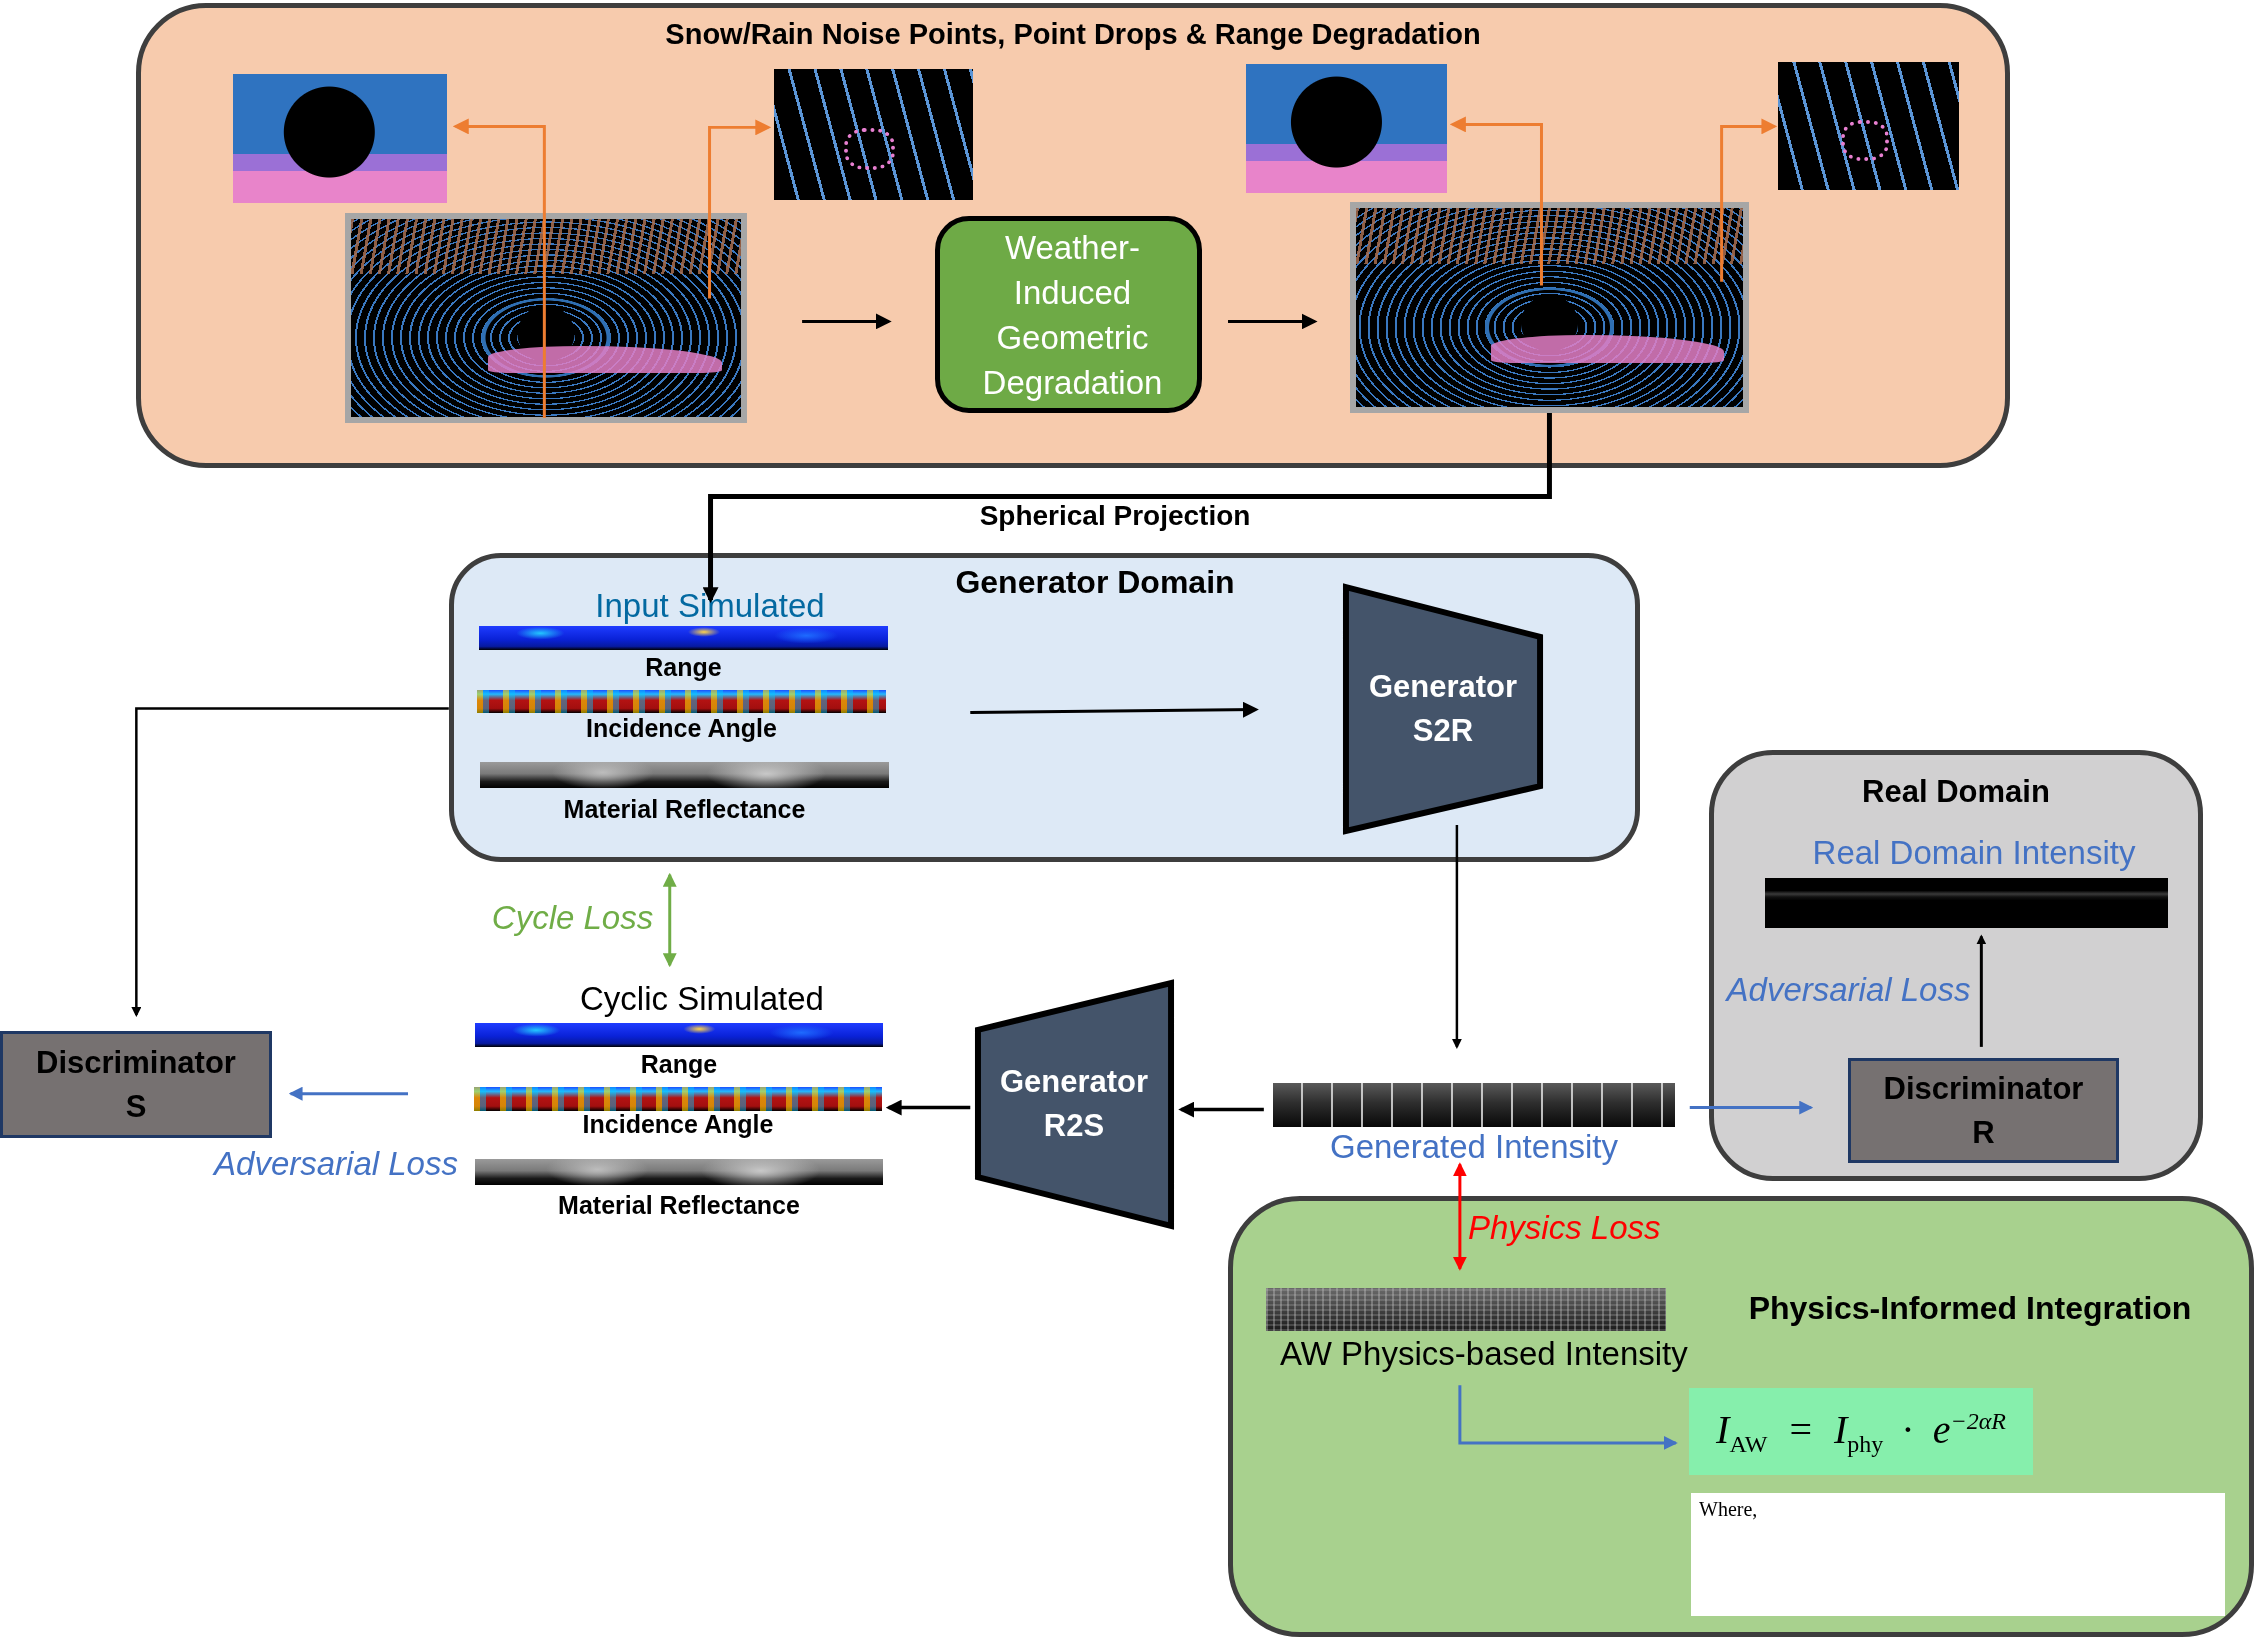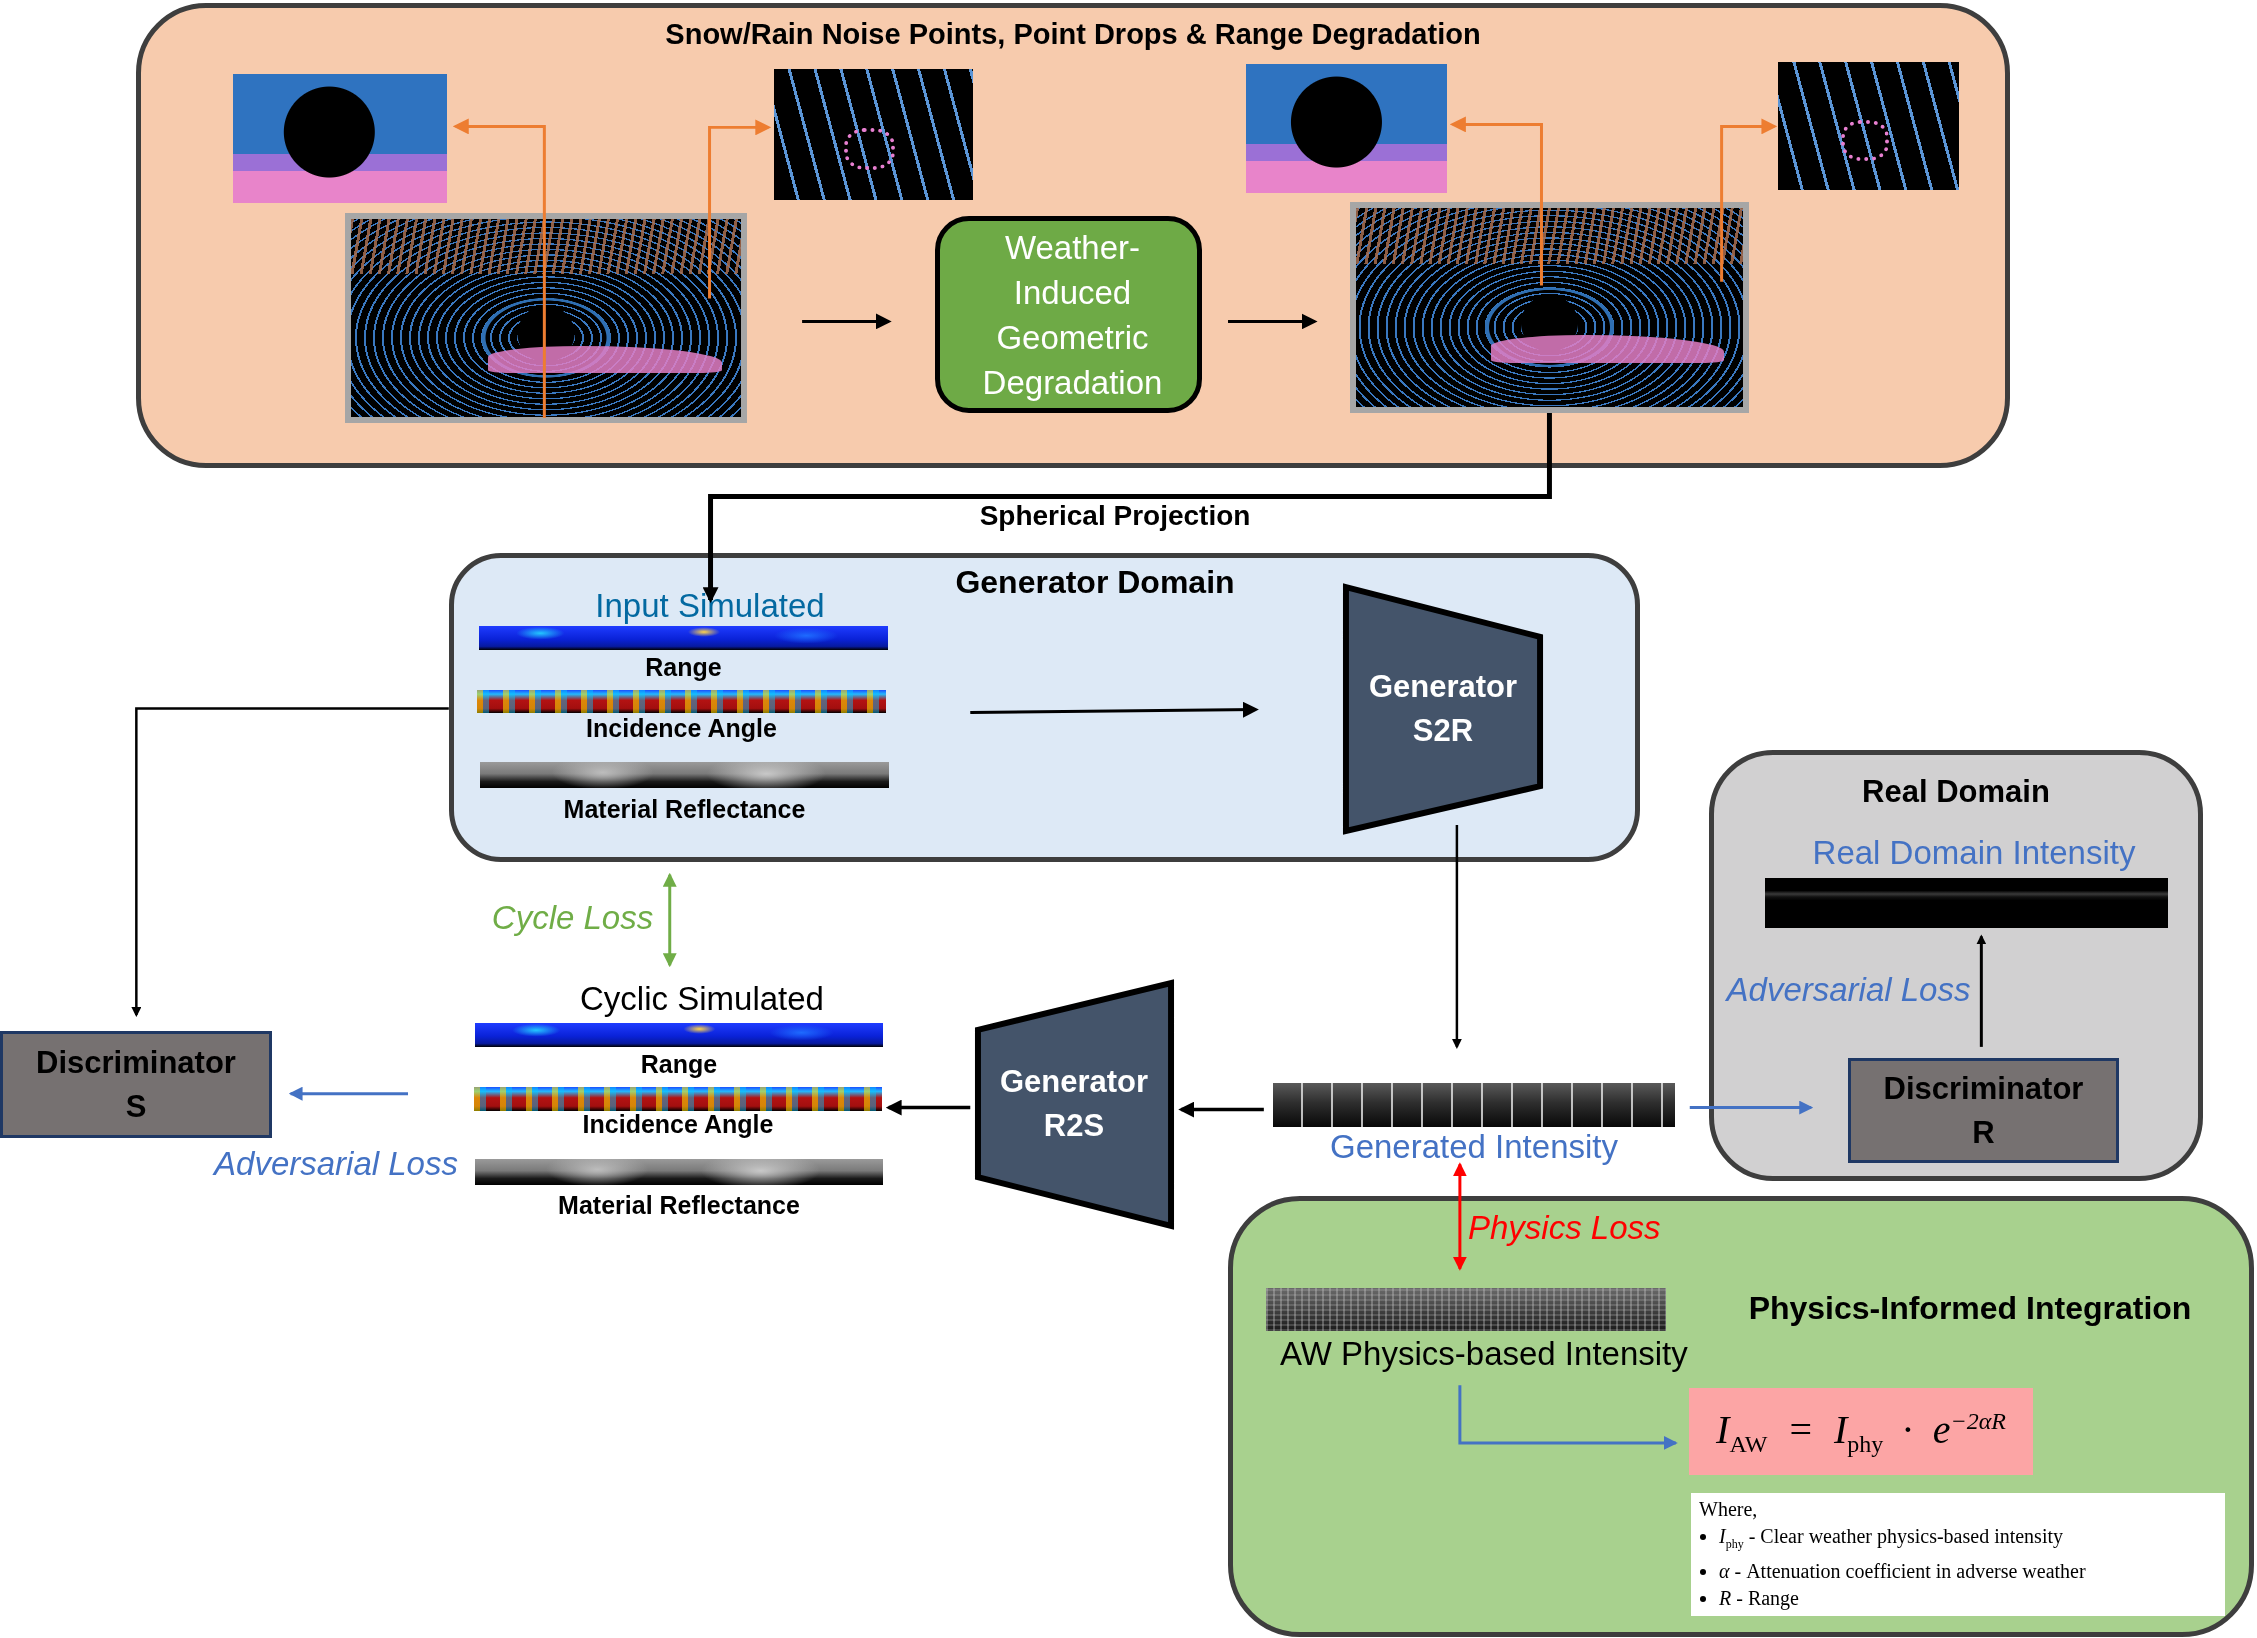--- a/index.html
+++ b/index.html
@@ -55,21 +55,21 @@
   .zoom-a { background:
       radial-gradient(circle at 45% 45%, #000 0 45px, transparent 46px),
       linear-gradient(180deg,#2f73c0 0%, #2f73c0 62%, #9b70d6 62%, #9b70d6 75%, #e884ca 75%, #e884ca 100%); }
   .zoom-b { background:
       repeating-linear-gradient(75deg, transparent 0 22px, #5b95d6 22px 25px),
       #000; }
   .zoom-b::after { content:""; position:absolute; left:35%; top:45%; width:22%; height:26%;
       border:4px dotted #e77fd0; border-radius:40%; }
   svg.overlay { position:absolute; left:0; top:0; width:2258px; height:1639px; pointer-events:none; }
   .trap-text { color:#fff; font-weight:bold; font-size:31px; line-height:44px; text-align:center; }
-  .formula { background:#fca5a5; font-family:"Liberation Serif","DejaVu Serif",serif; display:flex;
+  .formula { background:#86efac; font-family:"Liberation Serif","DejaVu Serif",serif; display:flex;
              align-items:center; justify-content:center; font-size:40px; color:#000; }
   .legend { background:#fff; font-family:"Liberation Serif","DejaVu Serif",serif; color:#000;
             font-size:20px; line-height:27px; padding:3px 10px; box-sizing:border-box; }
   .legend ul { margin:0; padding-left:20px; }
   .legend li { list-style:disc; }
   i.m { font-style:italic; }
   sub { font-size:60%; }
 </style>
 </head>
 <body>
@@ -159,25 +159,20 @@
 <div class="box formula" style="left:1689px; top:1388px; width:344px; height:87px;">
   <span><i class="m">I</i><sub>AW</sub>
   <span style="margin:0 12px;">=</span>
   <i class="m">I</i><sub>phy</sub>
   <span style="margin:0 8px;">·</span>
   <i class="m">e</i><sup style="font-size:60%; font-style:italic;">−2αR</sup></span>
 </div>
 
 <div class="box legend" style="left:1691px; top:1493px; width:534px; height:123px;padding-left:8px;">
   <div>Where,</div>
-  <ul>
-    <li><i class="m">I</i><sub>phy</sub><span> - Clear weather physics-based intensity</span></li>
-    <li><i class="m">α</i><span> - Attenuation coefficient in adverse weather</span></li>
-    <li><i class="m">R</i><span> - Range</span></li>
-  </ul>
 </div>
 
 <svg class="overlay" viewBox="0 0 2269 1647">
   <defs>
     <marker id="ah-black" markerWidth="10" markerHeight="10" refX="8" refY="5" orient="auto" markerUnits="userSpaceOnUse">
       <path d="M0,0 L10,5 L0,10 z" fill="#000"></path>
     </marker>
     <marker id="ah-black-lg" markerWidth="16" markerHeight="16" refX="13" refY="8" orient="auto" markerUnits="userSpaceOnUse">
       <path d="M0,0 L16,8 L0,16 z" fill="#000"></path>
     </marker>

